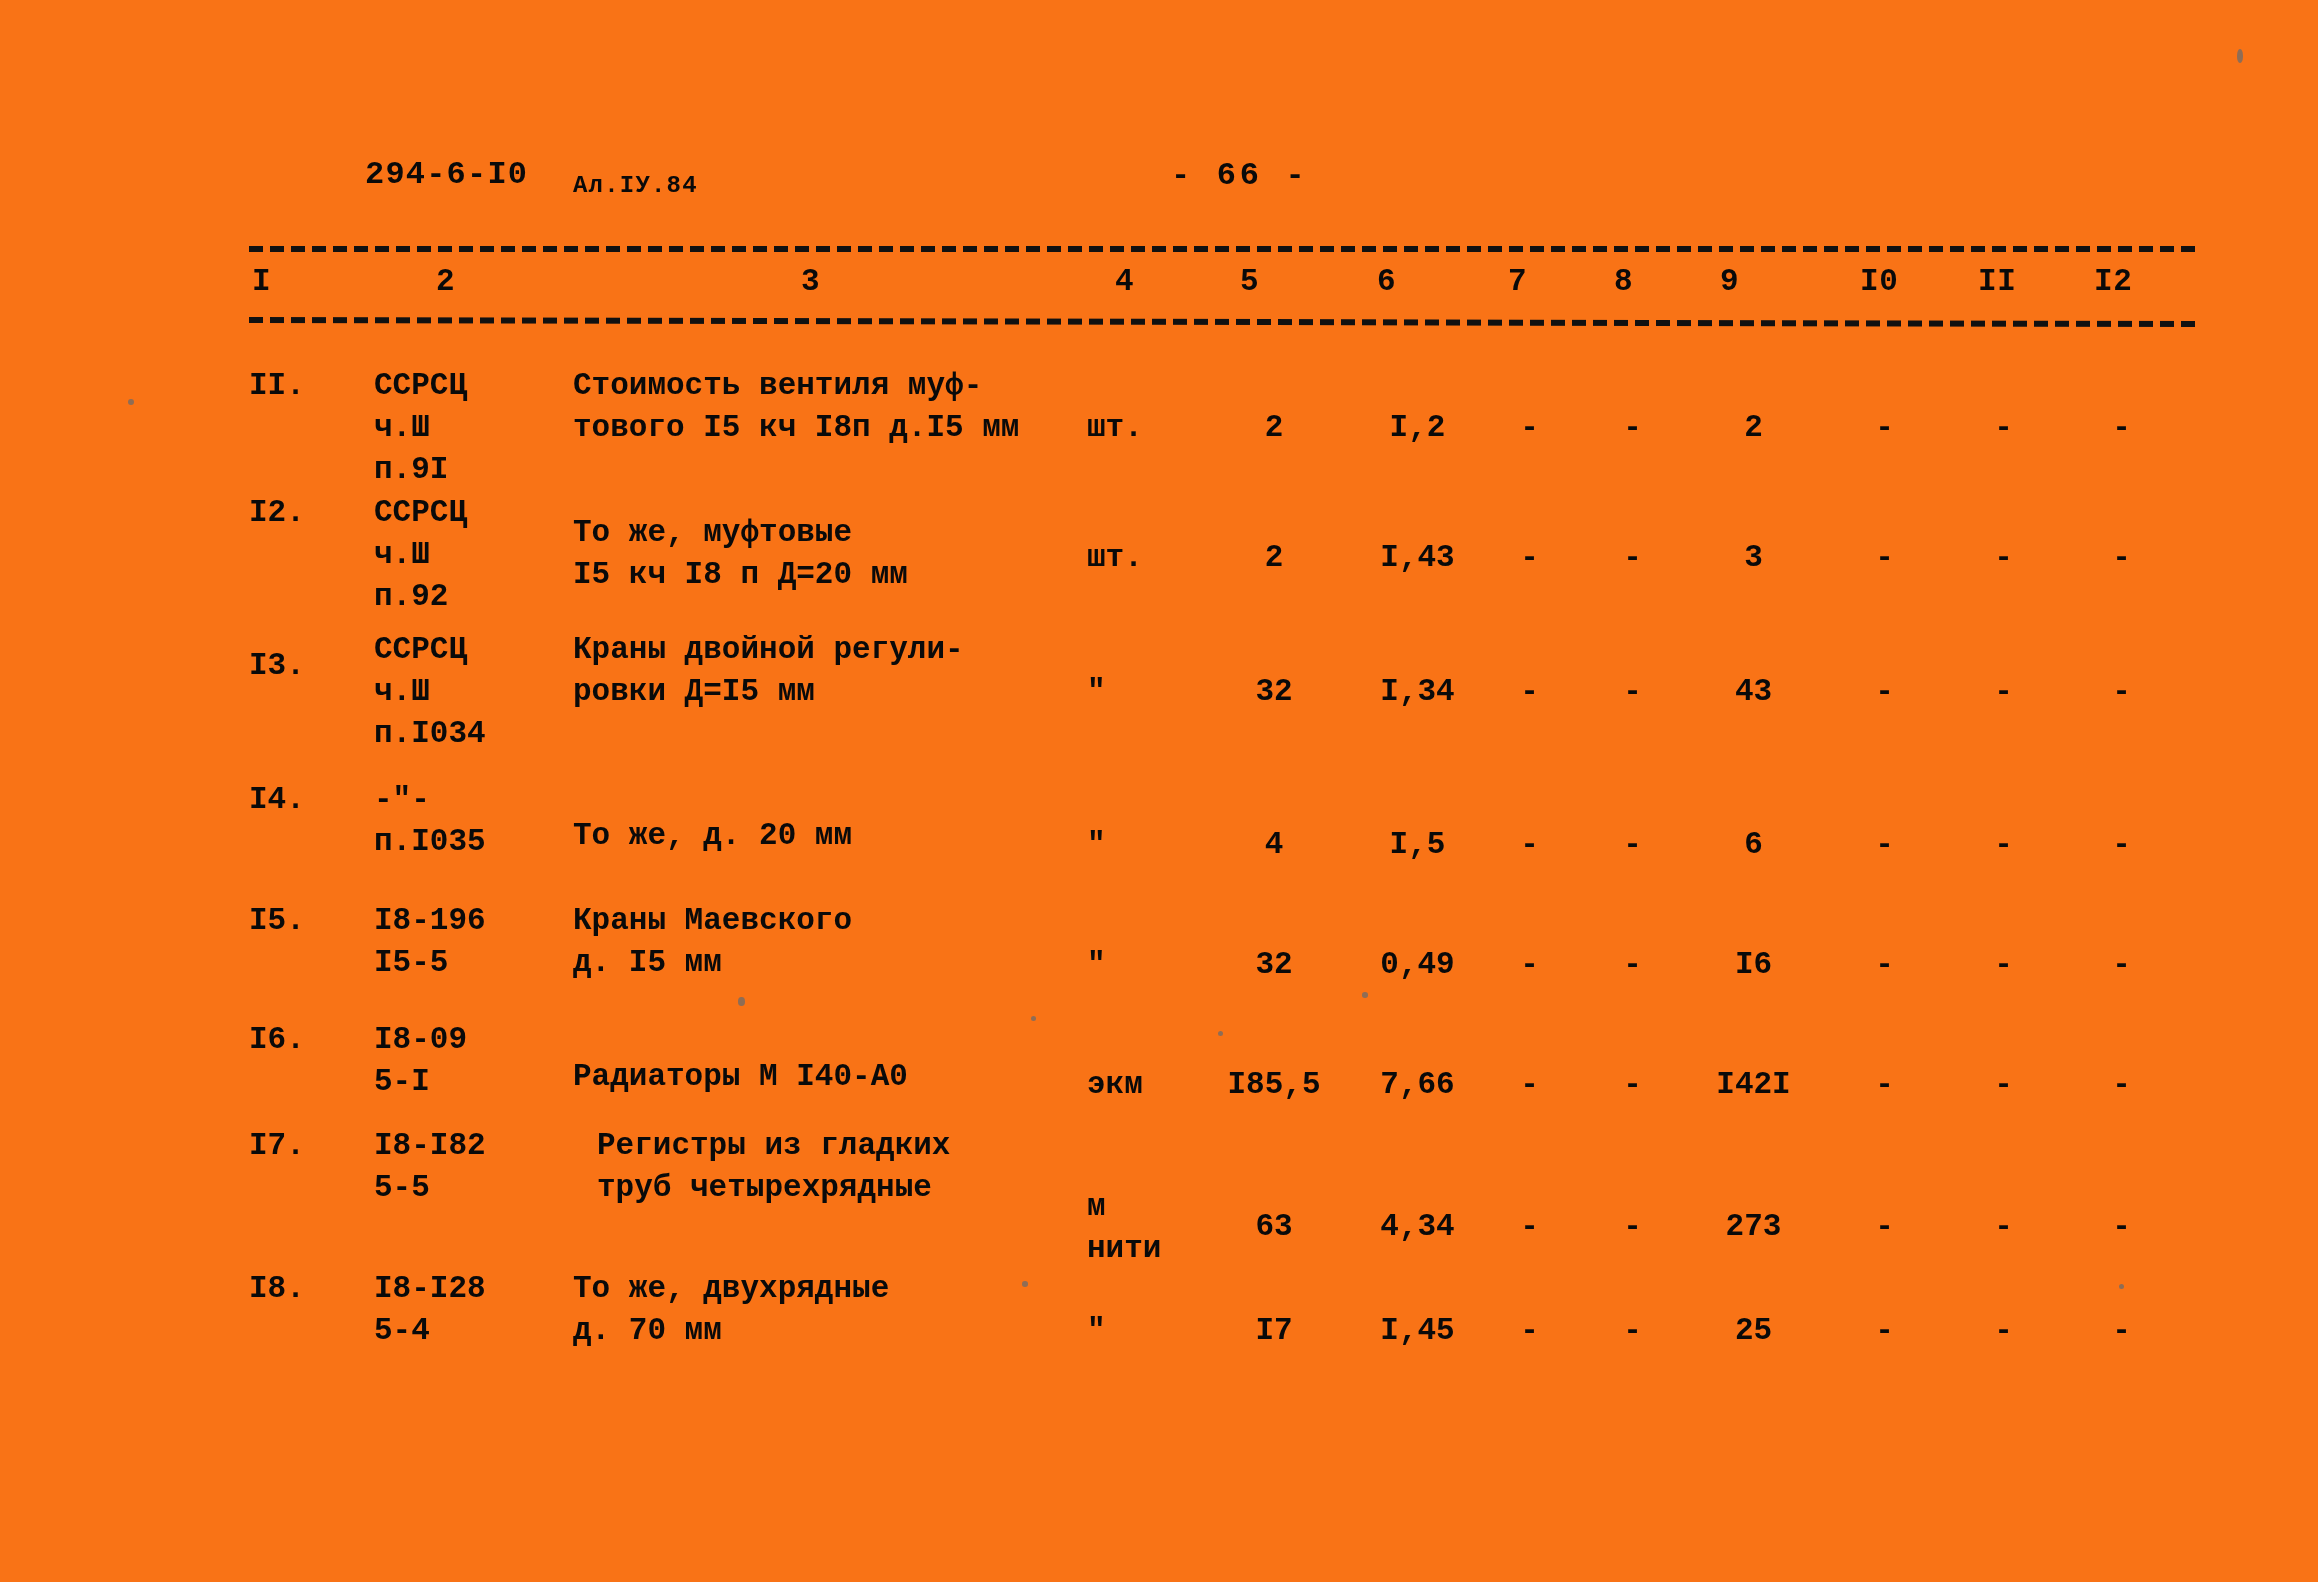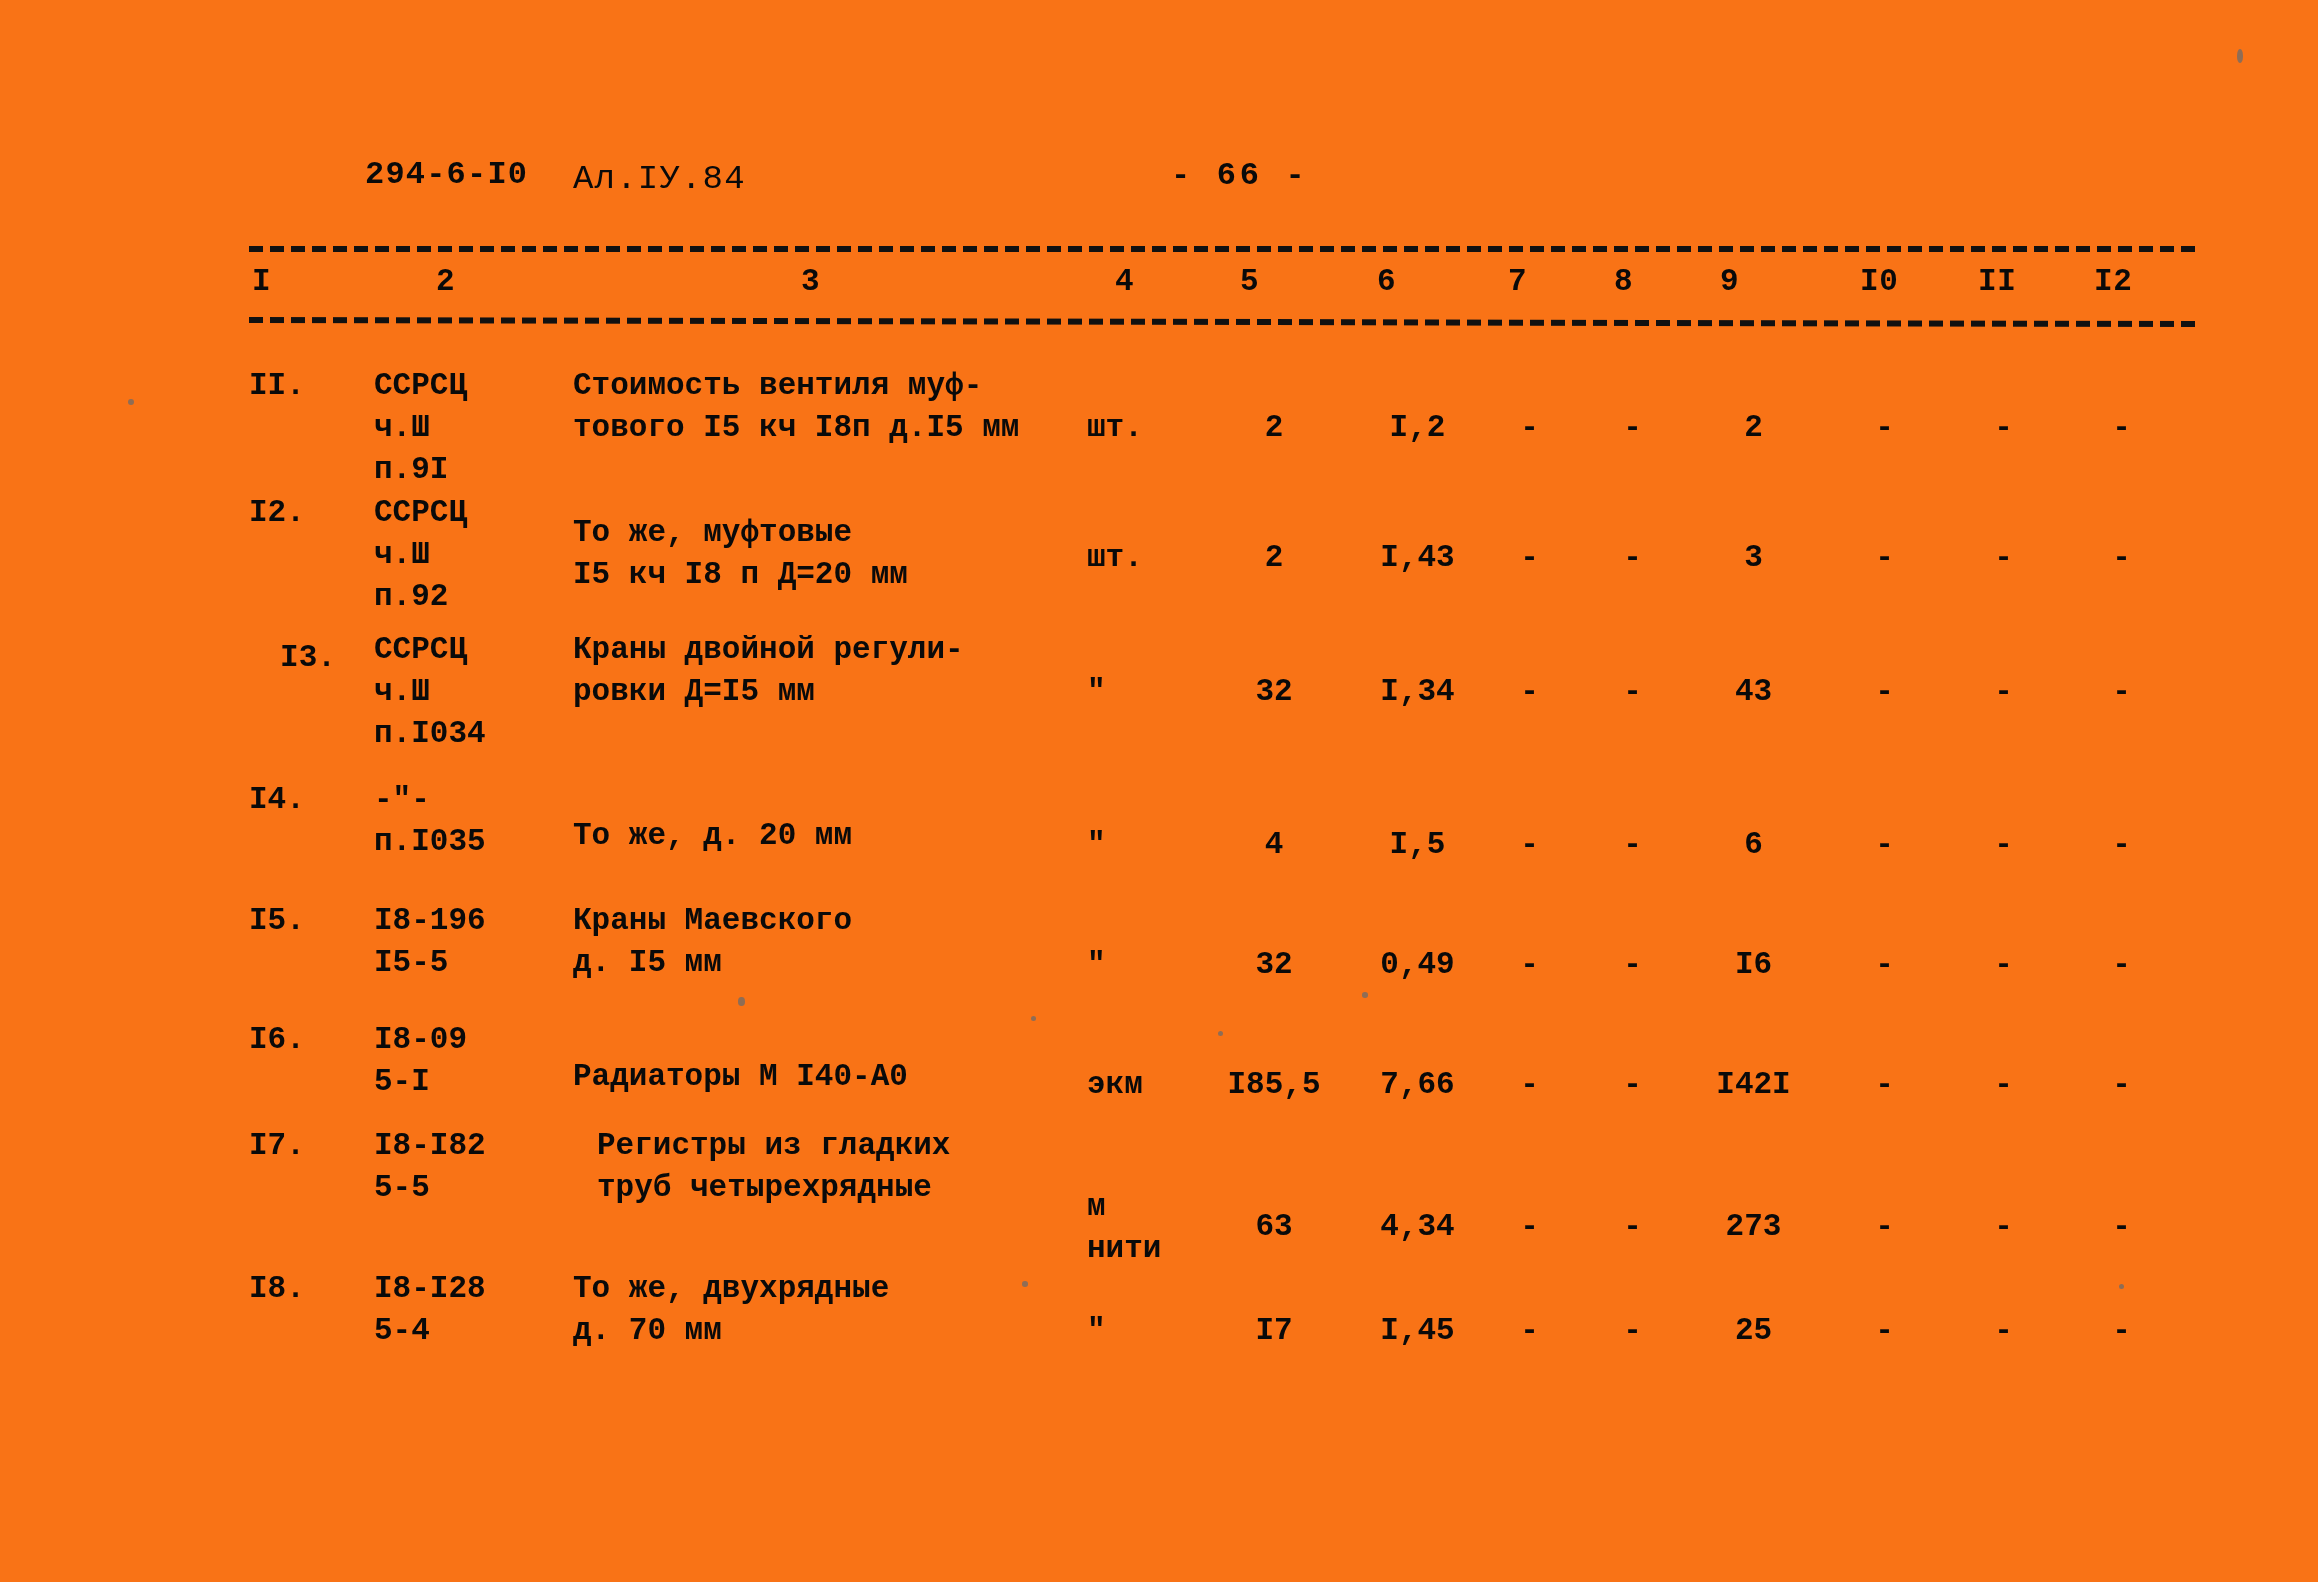--- a/index.html
+++ b/index.html
@@ -35,25 +35,25 @@
     left: 365px;
     top: 0;
     font-size: 32px;
     letter-spacing: 1.2px;
     white-space: pre;
     font-weight: 700;
   }
   .doc-album {
     position: absolute;
     left: 573px;
-    top: 4px;
-    font-size: 34px;
+    top: 16px;
+    font-size: 24px;
     letter-spacing: 1.2px;
     white-space: pre;
-    font-weight: 400;
+    font-weight: 700;
   }
   .page-number {
     position: absolute;
     left: 1171px;
     top: 1.2px;
     font-size: 32px;
     letter-spacing: 3.7px;
     white-space: pre;
     font-weight: 700;
   }
@@ -181,21 +181,21 @@
         <div class="cell c-qty" style="top: 45px;"><span class="stack">2</span></div>
         <div class="cell c-6" style="top: 45px;"><span class="stack">I,43</span></div>
         <div class="cell c-7" style="top: 45px;"><span class="stack">-</span></div>
         <div class="cell c-8" style="top: 45px;"><span class="stack">-</span></div>
         <div class="cell c-9" style="top: 45px;"><span class="stack">3</span></div>
         <div class="cell c-10" style="top: 45px;"><span class="stack">-</span></div>
         <div class="cell c-11" style="top: 45px;"><span class="stack">-</span></div>
         <div class="cell c-12" style="top: 45px;"><span class="stack">-</span></div>
       </div>
       <div class="row" style="top: 629px;">
-        <div class="cell c-num" style="top: 8px; text-align: center;"><span class="stack">I3.</span></div>
+        <div class="cell c-num" style="top: 16px;"><span class="stack">I3.</span></div>
         <div class="cell c-code" style="top: 0px;"><span class="stack">ССРСЦ</span><span class="stack">ч.Ш</span><span class="stack">п.I034</span></div>
         <div class="cell c-desc" style="top: 0px;"><span class="stack">Краны двойной регули-</span><span class="stack">ровки Д=I5 мм</span></div>
         <div class="cell c-unit" style="top: 42px;"><span class="stack">"</span></div>
         <div class="cell c-qty" style="top: 42px;"><span class="stack">32</span></div>
         <div class="cell c-6" style="top: 42px;"><span class="stack">I,34</span></div>
         <div class="cell c-7" style="top: 42px;"><span class="stack">-</span></div>
         <div class="cell c-8" style="top: 42px;"><span class="stack">-</span></div>
         <div class="cell c-9" style="top: 42px;"><span class="stack">43</span></div>
         <div class="cell c-10" style="top: 42px;"><span class="stack">-</span></div>
         <div class="cell c-11" style="top: 42px;"><span class="stack">-</span></div>

